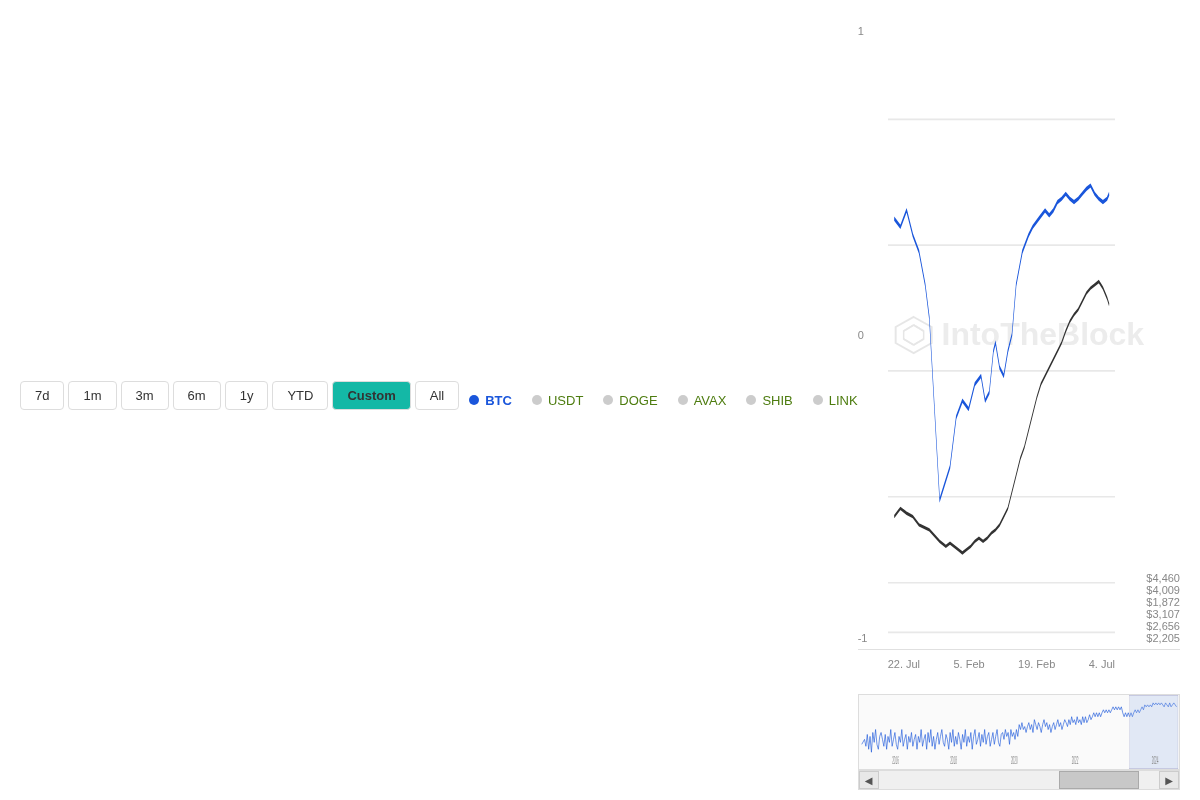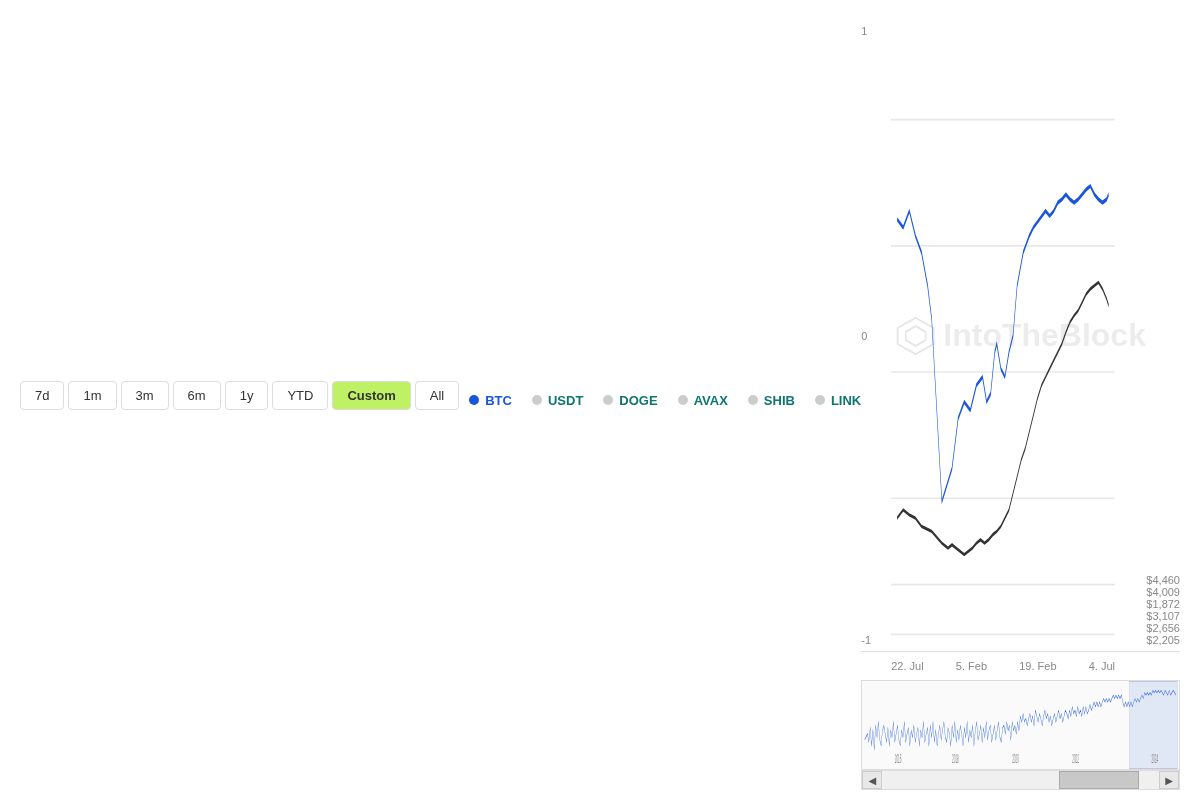--- a/index.html
+++ b/index.html
@@ -29,21 +29,21 @@
     .time-btn {
       padding: 6px 14px;
       border: 1px solid #ddd;
       border-radius: 4px;
       background: #fff;
       color: #333;
       font-size: 13px;
       cursor: pointer;
     }
     .time-btn.active {
-      background: #bef264;
+      background: #14b8a6;
       font-weight: 600;
     }
 
     
     .legend {
       display: flex;
       flex-wrap: wrap;
       gap: 6px 20px;
       margin-bottom: 10px;
       padding-left: 10px;
@@ -54,23 +54,22 @@
       gap: 6px;
       font-size: 13px;
       justify-content: center;
     }
     .legend-dot {
       width: 10px;
       height: 10px;
       border-radius: 50%;
     }
     .legend-label {
-      color: #0f766e;
+      color: #4d7c0f;
       font-size: 13px;
-      font-weight: bold;
     }
     .legend-label.active {
       color: #1a56db;
       font-weight: 600;
     }
     .legend-label.price-active {
       color: #333;
       font-weight: 700;
     }
 
@@ -132,25 +131,25 @@
     .x-axis {
       display: flex;
       justify-content: space-between;
       padding: 4px 65px 4px 30px;
       font-size: 11px;
       color: #888;
     }
 
     
     .navigator {
-      height: 90px;
+      height: 76px;
       position: relative;
       border: 1px solid #ddd;
       background: #fafafa;
-      margin-top: 4px;
+      margin-top: 20px;
     }
     .navigator svg {
       width: 100%;
       height: 100%;
     }
 
     
     .navigator-scrollbar {
       height: 20px;
       background: #f0f0f0;

